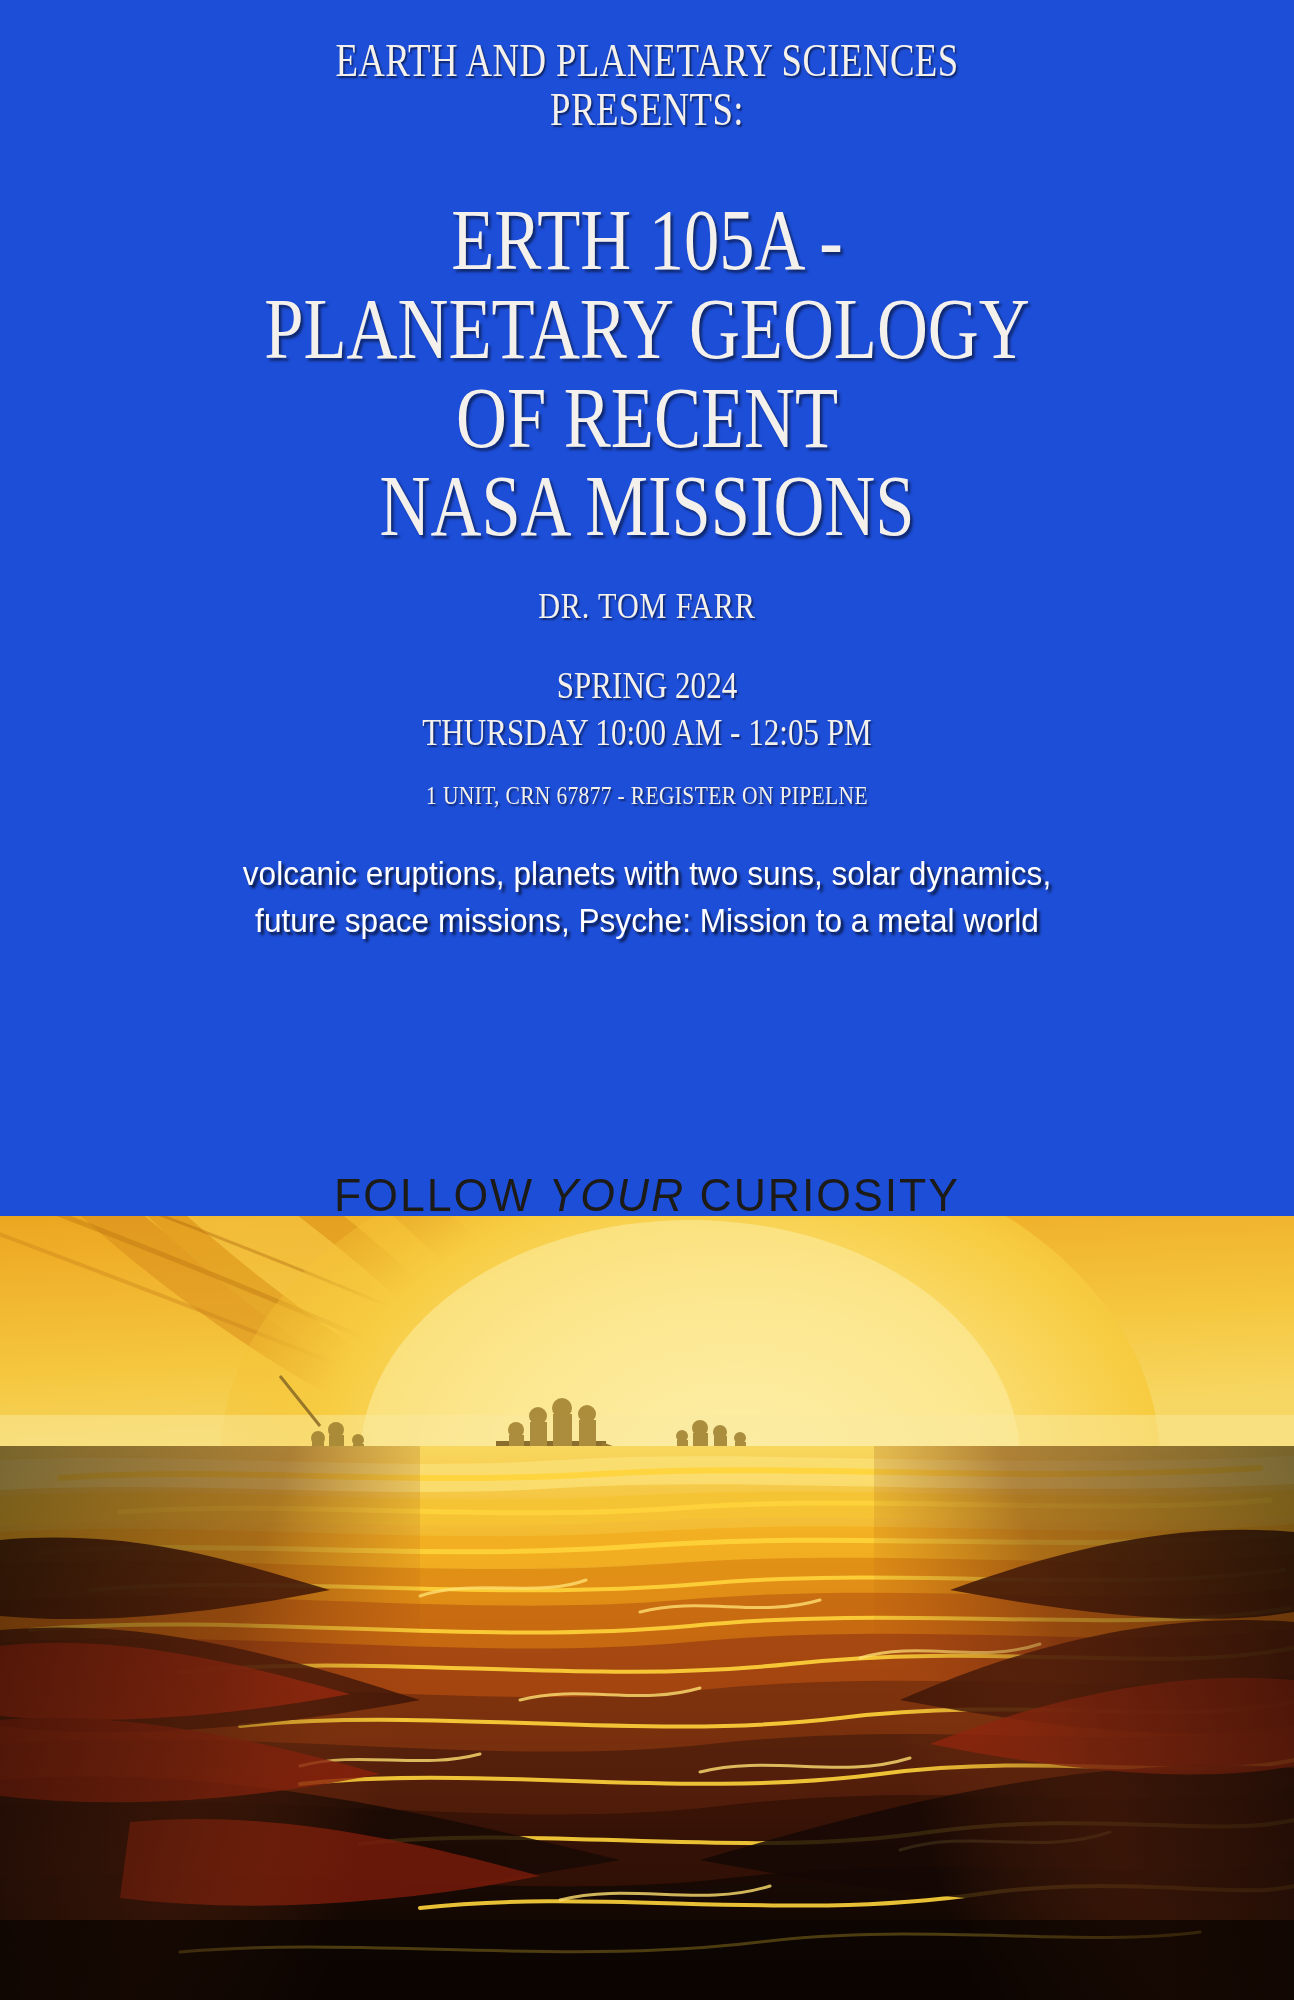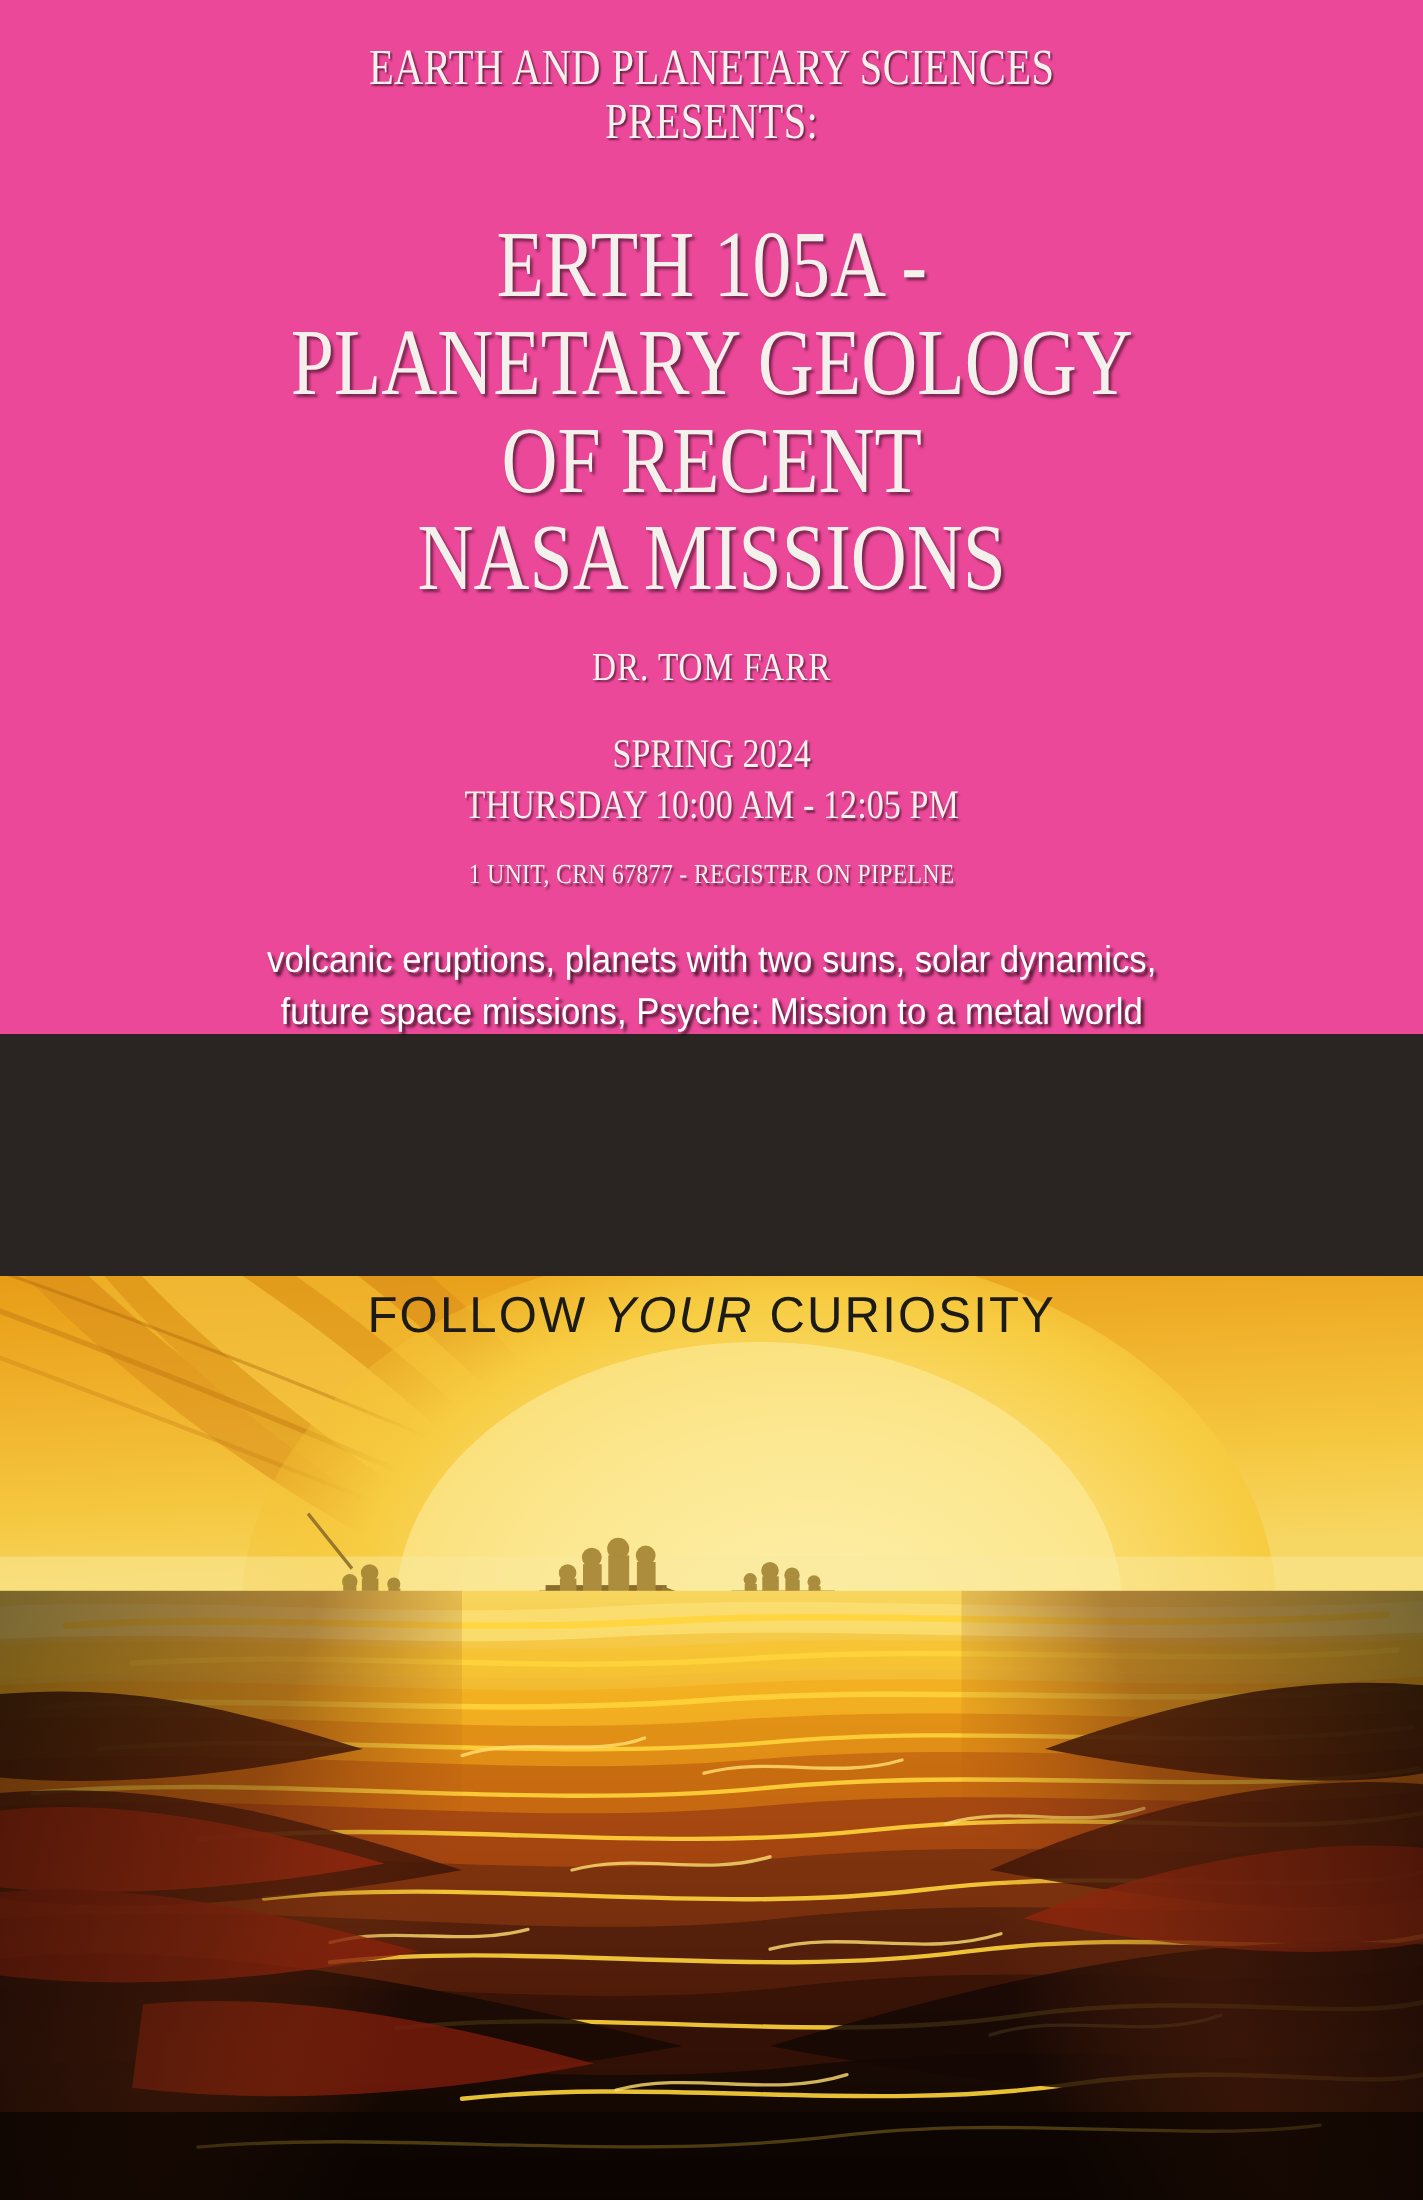--- a/index.html
+++ b/index.html
@@ -8,22 +8,22 @@
     background:#2a2523;
     font-family:"Liberation Serif", serif;
     overflow:hidden;
     position:relative;
   }
 
   .poster { position:relative; width:1294px; height:2000px; overflow:hidden; background:#2a2523; }
 
   
   .textblock {
-    position:absolute; top:0; left:0; width:1294px; height:940px;
-    background:#ec4899;
+    position:absolute; top:0; left:0; width:1294px; height:1216px;
+    background:#1d4ed8;
     z-index:5;
     text-align:center;
     color:#f4f1ec;
   }
 
   .presents {
     font-family:"Liberation Serif", serif;
     font-size:46px;
     letter-spacing:0.5px;
     line-height:1.07;

